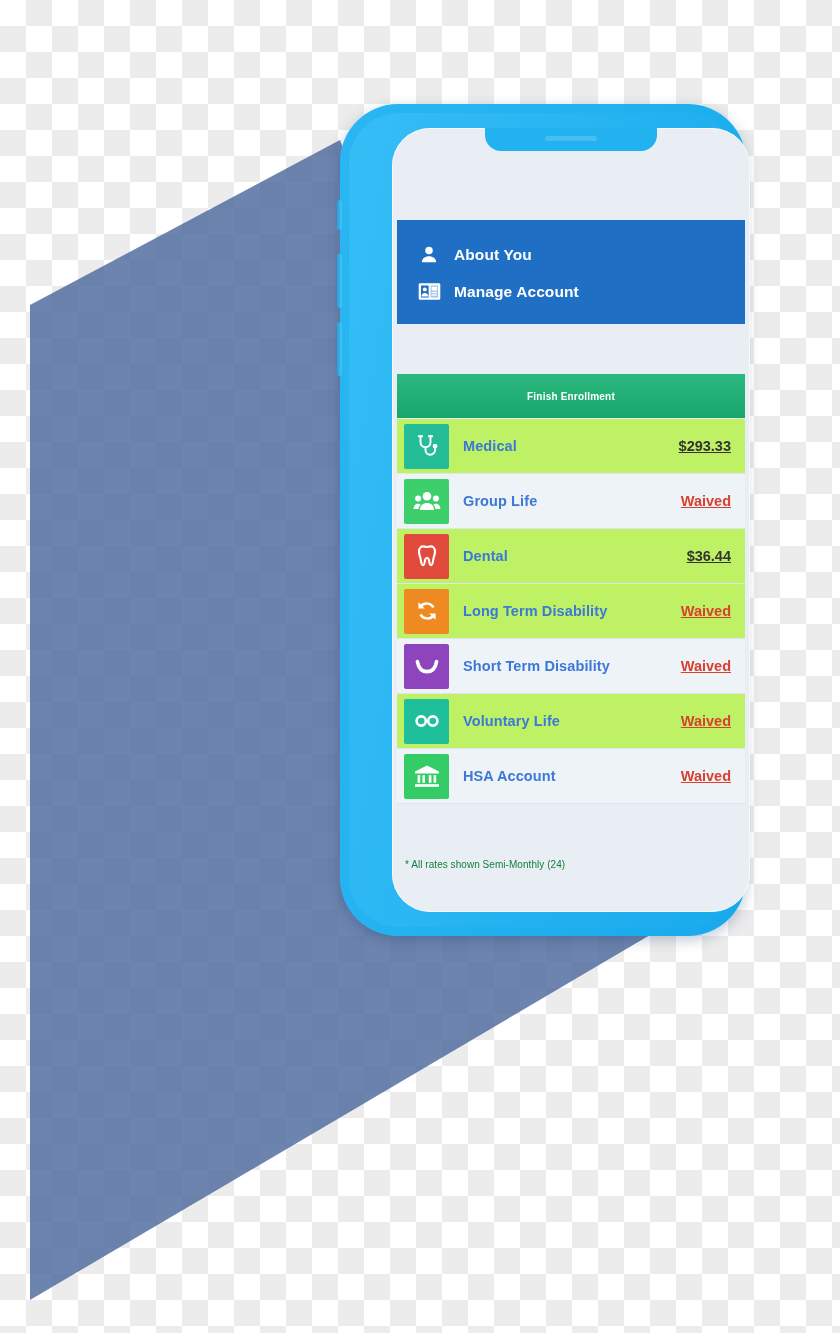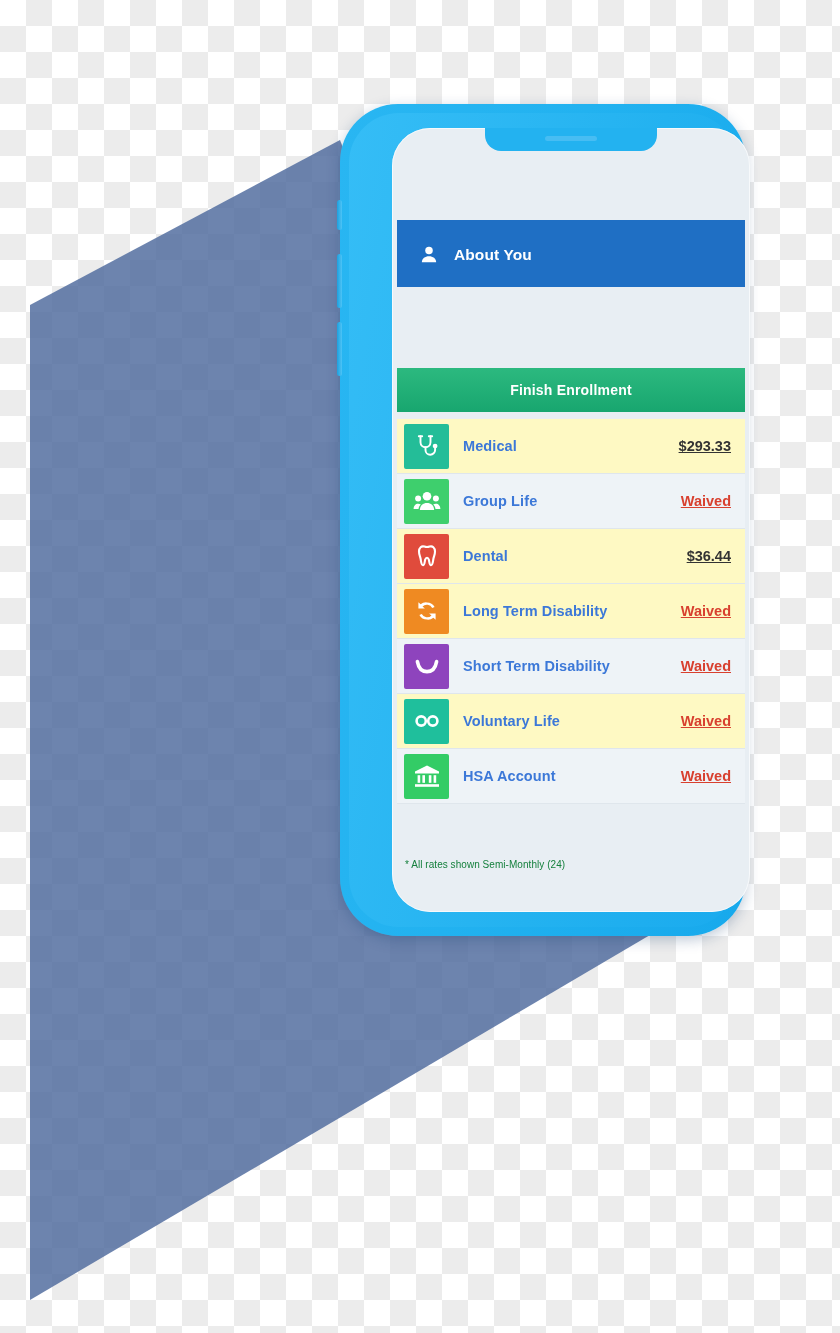--- a/index.html
+++ b/index.html
@@ -140,27 +140,27 @@
     color: #ffffff;
     font-size: 15.5px;
     font-weight: 600;
     letter-spacing: 0.1px;
     white-space: nowrap;
   }
 
   .finish-btn {
     position: absolute;
     left: 5px;
-    top: 240px;
+    top: 246px;
     width: 348px;
     height: 44px;
     background: #21b07a;
     background: linear-gradient(180deg, #2cb97f 0%, #18a66f 100%);
     color: #ffffff;
-    font-size: 14px;
+    font-size: 10px;
     font-weight: 700;
     display: flex;
     align-items: center;
     justify-content: center;
     border: none;
     cursor: pointer;
     font-family: "Liberation Sans", sans-serif;
     letter-spacing: 0.2px;
   }
 
@@ -172,21 +172,21 @@
   }
   .benefit-row {
     display: flex;
     align-items: center;
     height: 54px;
     background: #eef3f7;
     border-bottom: 1px solid #dfe6ec;
     cursor: pointer;
   }
   .benefit-row.alt {
-    background: #fef9c3;
+    background: #bef264;
   }
   .row-icon {
     width: 45px;
     height: 45px;
     margin-left: 7px;
     margin-right: 14px;
     border-radius: 2px;
     flex: 0 0 auto;
     display: flex;
     align-items: center;
@@ -252,20 +252,35 @@
           <span class="nav-icon">
             <svg width="22" height="22" viewBox="0 0 24 24" fill="#ffffff">
               <circle cx="12" cy="7" r="4.1"></circle>
               <path d="M4.2 20c0-4.3 3.5-6.6 7.8-6.6s7.8 2.3 7.8 6.6z"></path>
             </svg>
           </span>
           <span class="nav-label">About You</span>
         </div>
 
 
+        <div class="nav-item">
+          <span class="nav-icon">
+            <svg width="23" height="23" viewBox="0 0 26 22">
+              <rect x="0.8" y="1.6" width="24.4" height="18.8" rx="1.6" fill="#ffffff"></rect>
+              <rect x="3.4" y="4.2" width="8.6" height="13.6" fill="#1f6fc4"></rect>
+              <circle cx="7.7" cy="8.6" r="2.2" fill="#ffffff"></circle>
+              <path d="M3.9 16.6c0-2.4 1.7-3.9 3.8-3.9s3.8 1.5 3.8 3.9z" fill="#ffffff"></path>
+              <rect x="14.2" y="4.2" width="8.4" height="13.6" fill="#9fc4ea"></rect>
+              <rect x="15.4" y="5.6" width="6" height="4.4" fill="#ffffff"></rect>
+              <rect x="15.4" y="11.4" width="6" height="1.5" fill="#ffffff"></rect>
+              <rect x="15.4" y="14.2" width="6" height="1.5" fill="#ffffff"></rect>
+            </svg>
+          </span>
+          <span class="nav-label">Manage Account</span>
+        </div>
       </div>
 
       <button class="finish-btn">Finish Enrollment</button>
 
       <div class="benefit-list">
 
         <div class="benefit-row alt">
           <span class="row-icon" style="background:#24bd98">
             <svg width="26" height="26" viewBox="0 0 26 26" fill="none" stroke="#ffffff" stroke-width="1.9" stroke-linecap="round">
               <path d="M6.5 3.2v6.1a5 5 0 0 0 10 0V3.2"></path>

